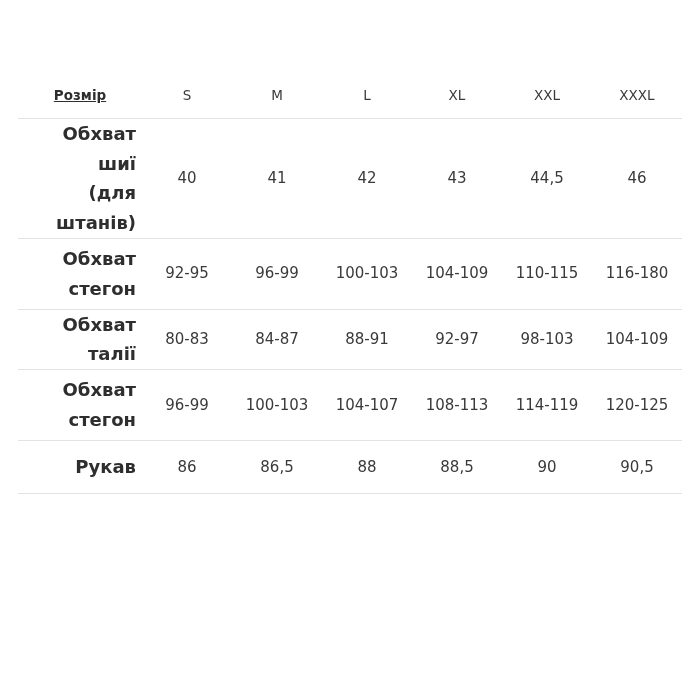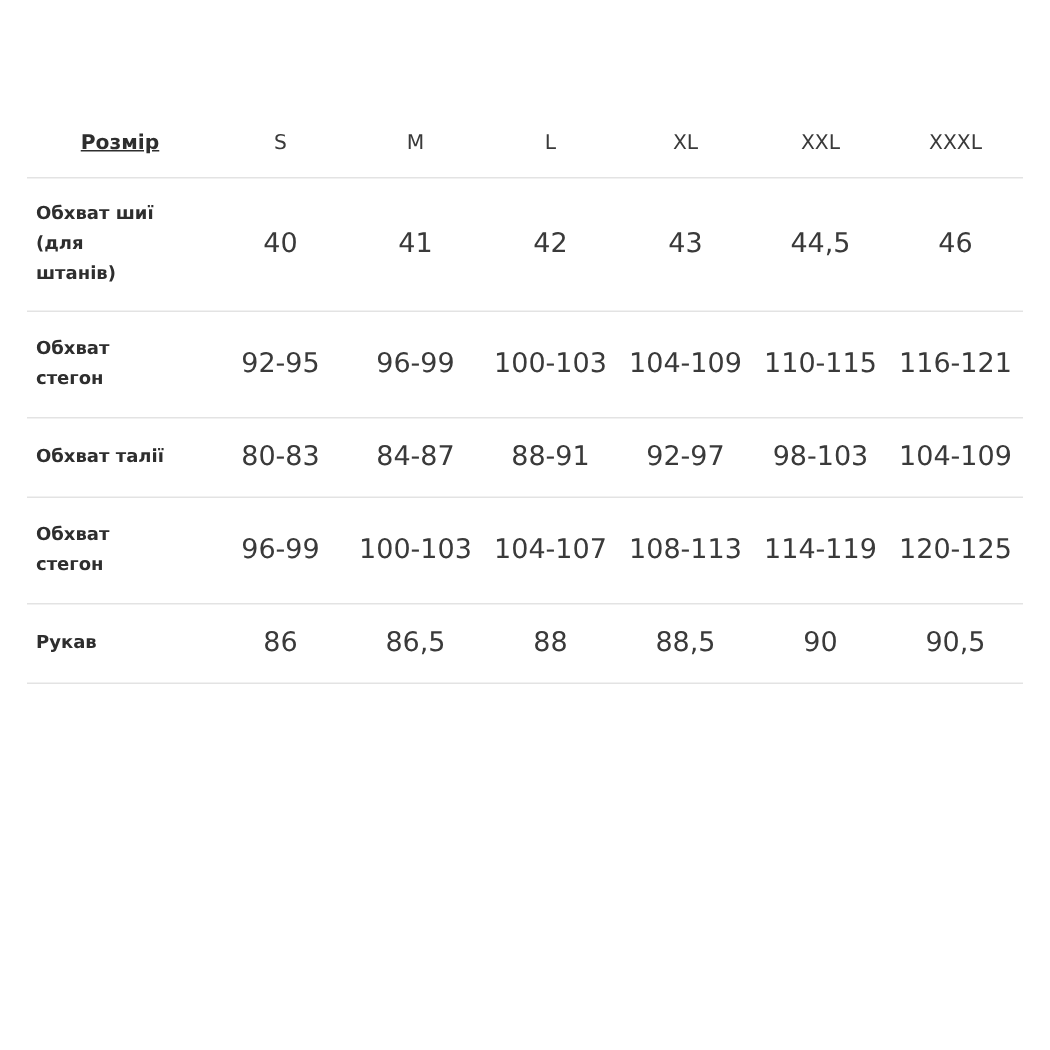--- a/index.html
+++ b/index.html
@@ -28,43 +28,43 @@
   }
   table.size-table col.c-label { width: 124px; }
   table.size-table col.c-val   { width: 90px; }
   table.size-table th,
   table.size-table td {
     border-bottom: 1px solid #e3e3e3;
     padding: 0;
     vertical-align: middle;
     text-align: center;
     font-weight: normal;
-    font-size: 18px;
+    font-size: 15px;
     color: #3a3a3a;
     line-height: 1.55;
   }
   table.size-table thead th {
     border-bottom: 1px solid #e3e3e3;
     height: 46px;
     font-size: 13.5px;
   }
   table.size-table thead th.head-label {
     font-weight: bold;
     text-decoration: underline;
     color: #2e2e2e;
   }
   table.size-table thead th.head-size {
     font-weight: normal;
     color: #3a3a3a;
   }
   table.size-table tbody th.row-label {
     font-weight: bold;
     color: #2e2e2e;
-    text-align: left;
-    font-size: 12px;
+    text-align: right;
+    font-size: 18px;
     padding: 0 6px;
     line-height: 1.65;
   }
   table.size-table tbody td.cell {
     color: #3a3a3a;
   }
   tr.r-tall th, tr.r-tall td { height: 88px; }
   tr.r-med  th, tr.r-med  td { height: 70px; }
   tr.r-short th, tr.r-short td { height: 52px; }
 </style>
@@ -112,21 +112,21 @@
       <tr class="r-med">
         <th class="row-label">
           <div>Обхват</div>
           <div>стегон</div>
         </th>
         <td class="cell">92-95</td>
         <td class="cell">96-99</td>
         <td class="cell">100-103</td>
         <td class="cell">104-109</td>
         <td class="cell">110-115</td>
-        <td class="cell">116-121</td>
+        <td class="cell">116-180</td>
       </tr>
 
       <tr class="r-short">
         <th class="row-label">
           <div>Обхват талії</div>
         </th>
         <td class="cell">80-83</td>
         <td class="cell">84-87</td>
         <td class="cell">88-91</td>
         <td class="cell">92-97</td>

